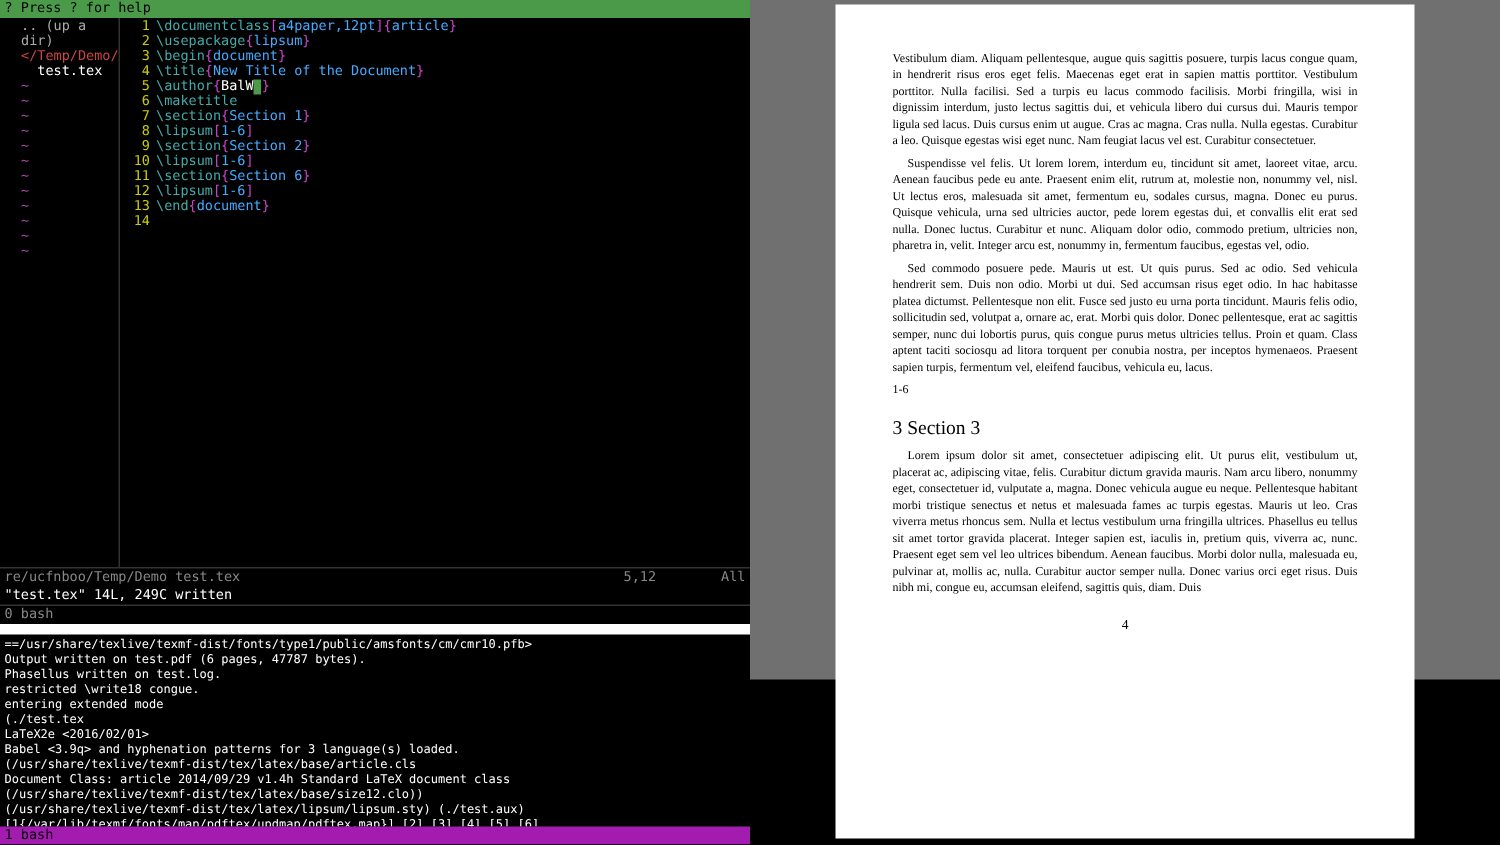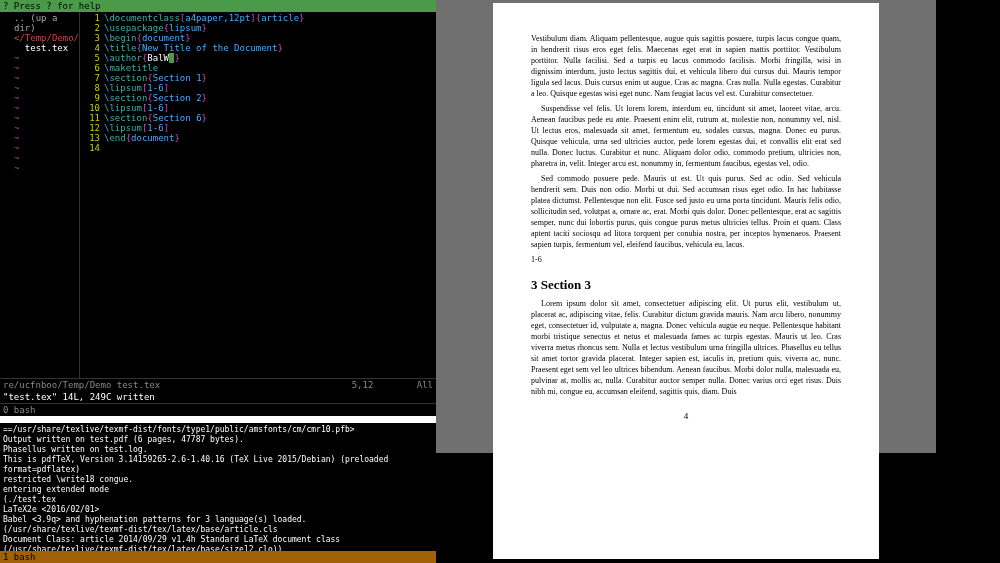--- a/index.html
+++ b/index.html
@@ -6,21 +6,21 @@
 body {
   width: 1000px;
   height: 563px;
   background: #000;
   font-family: monospace;
   font-size: 9px;
   overflow: hidden;
   display: flex;
 }
 .left-panel {
-  width: 436px;
+  width: 500px;
   height: 563px;
   display: flex;
   flex-direction: column;
   background: #000;
 }
 .top-bar {
   background: #4a9a4a;
   color: #000;
   padding: 1px 3px;
   font-size: 9px;
@@ -79,21 +79,21 @@
   background: #000;
   color: #fff;
   padding: 2px 3px;
   font-size: 8px;
   line-height: 10px;
   border-top: 7px solid #ffffff;
   height: 135px;
   overflow: hidden;
 }
 .bottom-bar {
-  background: #a16207;
+  background: #a21caf;
   color: #000;
   padding: 1px 3px;
   font-size: 9px;
 }
 .right-panel {
   width: 500px;
   height: 453px;
   background: #707070;
   display: flex;
   justify-content: center;
@@ -106,21 +106,21 @@
   background: #fff;
   padding: 30px 38px;
   font-family: Georgia, serif;
   font-size: 8px;
   line-height: 11px;
   color: #000;
   text-align: justify;
 }
 .pdf-page p { margin-bottom: 4px; text-indent: 10px; }
 .pdf-page p:first-child { text-indent: 0; }
-.pdf-page h2 { font-size: 13px; font-weight: bold; margin: 14px 0 8px 0; text-align: left; }
+.pdf-page h2 { font-size: 13px; font-weight: normal; margin: 14px 0 8px 0; text-align: left; }
 .page-num { text-align: center; margin-top: 14px; font-size: 9px; }
 </style>
 </head>
 <body>
 
 <div class="left-panel">
   <div class="top-bar">? Press ? for help</div>
   <div class="editor-area">
     <div class="file-tree">
       <div class="dir">.. (up a dir)</div>
@@ -241,21 +241,20 @@
     <span><span>5,12</span>&nbsp;&nbsp;&nbsp;&nbsp;&nbsp;&nbsp;&nbsp;&nbsp;<span>All</span></span>
   </div>
   <div class="status-msg">"test.tex" 14L, 249C written</div>
   <div class="status-line">
     <span>0 bash</span>
   </div>
   <div class="terminal" id="terminal">
       <div>==/usr/share/texlive/texmf-dist/fonts/type1/public/amsfonts/cm/cmr10.pfb&gt;</div>
       <div>Output written on test.pdf (6 pages, 47787 bytes).</div>
       <div>Phasellus written on test.log.</div>
-      <div>This is pdfTeX, Version 3.14159265-2.6-1.40.16 (TeX Live 2015/Debian) (preloaded format=pdflatex)</div>
       <div> restricted \write18 congue.</div>
       <div>entering extended mode</div>
       <div>(./test.tex</div>
       <div>LaTeX2e &lt;2016/02/01&gt;</div>
       <div>Babel &lt;3.9q&gt; and hyphenation patterns for 3 language(s) loaded.</div>
       <div>(/usr/share/texlive/texmf-dist/tex/latex/base/article.cls</div>
       <div>Document Class: article 2014/09/29 v1.4h Standard LaTeX document class</div>
       <div>(/usr/share/texlive/texmf-dist/tex/latex/base/size12.clo))</div>
       <div>(/usr/share/texlive/texmf-dist/tex/latex/lipsum/lipsum.sty) (./test.aux)</div>
       <div>[1{/var/lib/texmf/fonts/map/pdftex/updmap/pdftex.map}] [2] [3] [4] [5] [6]</div>

